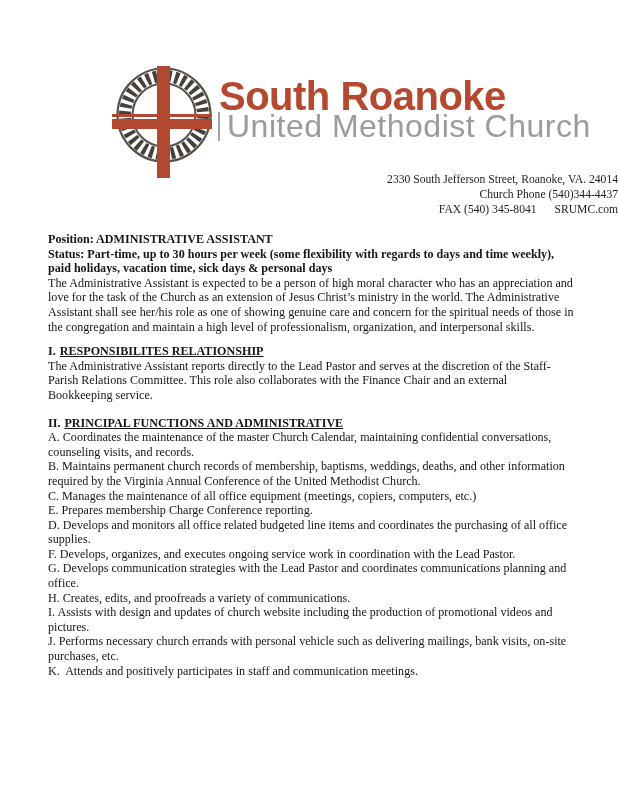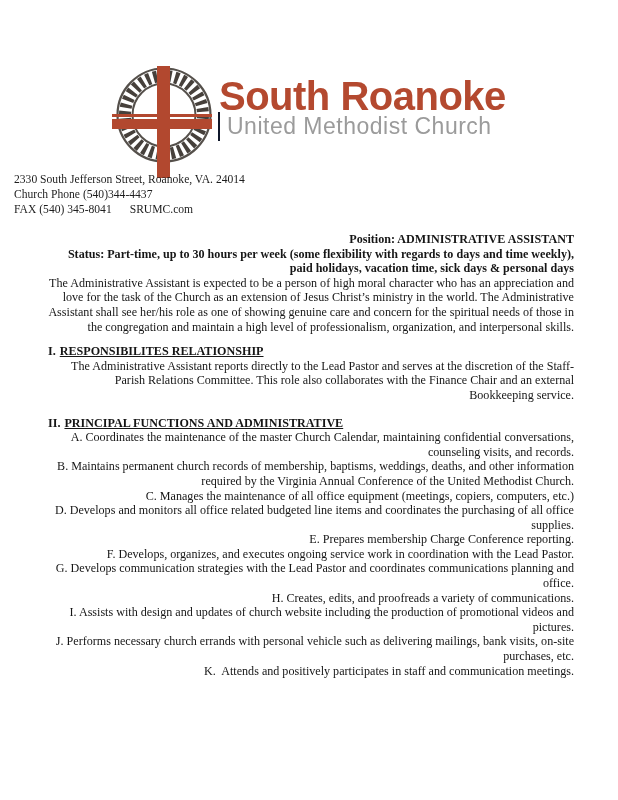--- a/index.html
+++ b/index.html
@@ -30,54 +30,54 @@
     font-weight: bold;
     letter-spacing: -0.5px;
     color: #b4492f;
     white-space: nowrap;
   }
   .logo-subtitle {
     position: absolute;
     left: 218px;
     top: 112px;
     font-family: "Liberation Sans", sans-serif;
-    font-size: 23px;
+    font-size: 32px;
     font-weight: 400;
     color: #9b9b9b;
     letter-spacing: 0.5px;
     white-space: nowrap;
-    border-left: 2px solid #0f172a;
+    border-left: 2px solid #a3a3a3;
     padding-left: 7px;
     line-height: 29px;
   }
 
   .contact {
     position: absolute;
     left: 14px;
     top: 172px;
     width: 604px;
-    text-align: left;
+    text-align: right;
     font-size: 11.6px;
     line-height: 15.2px;
     color: #1d1d1d;
   }
   .fax-line .gap { display: inline-block; width: 18px; }
 
   
   .doc-body {
     position: absolute;
     left: 48px;
     top: 232px;
     width: 526px;
     font-size: 12.1px;
     line-height: 14.6px;
     color: #161616;
     text-align: left;
   }
-  .doc-body p { margin: 0; text-align: right; }
+  .doc-body p { margin: 0; }
   .intro { font-weight: bold; }
   .sec-heading {
     font-weight: bold;
     white-space: nowrap;
   }
   .sec-heading .u { text-decoration: underline; }
   .sec-num { margin-right: 4px; }
   .h-summary { margin-top: 28px; }
   .h-org { margin-top: 10px; }
   .h-func { margin-top: 13px; }
@@ -117,22 +117,22 @@
 
     <p>The Administrative Assistant is expected to be a person of high moral character who has an appreciation and love for the task of the Church as an extension of Jesus Christ’s ministry in the world. The Administrative Assistant shall see her/his role as one of showing genuine care and concern for the spiritual needs of those in the congregation and maintain a high level of professionalism, organization, and interpersonal skills.</p>
 
     <div class="sec-heading h-org"><span class="sec-num">I.</span><span class="u">RESPONSIBILITES RELATIONSHIP</span></div>
     <p>The Administrative Assistant reports directly to the Lead Pastor and serves at the discretion of the Staff-Parish Relations Committee. This role also collaborates with the Finance Chair and an external Bookkeeping service.</p>
 
     <div class="sec-heading h-func"><span class="sec-num">II.</span><span class="u">PRINCIPAL FUNCTIONS AND ADMINISTRATIVE</span></div>
     <p class="item">A. Coordinates the maintenance of the master Church Calendar, maintaining confidential conversations, counseling visits, and records.</p>
     <p class="item">B. Maintains permanent church records of membership, baptisms, weddings, deaths, and other information required by the Virginia Annual Conference of the United Methodist Church.</p>
     <p class="item">C. Manages the maintenance of all office equipment (meetings, copiers, computers, etc.)</p>
+    <p class="item">E. Prepares membership Charge Conference reporting.</p>
     <p class="item">D. Develops and monitors all office related budgeted line items and coordinates the purchasing of all office supplies.</p>
-    <p class="item">E. Prepares membership Charge Conference reporting.</p>
     <p class="item">F. Develops, organizes, and executes ongoing service work in coordination with the Lead Pastor.</p>
     <p class="item">G. Develops communication strategies with the Lead Pastor and coordinates communications planning and office.</p>
     <p class="item">H. Creates, edits, and proofreads a variety of communications.</p>
     <p class="item">I. Assists with design and updates of church website including the production of promotional videos and pictures.</p>
     <p class="item">J. Performs necessary church errands with personal vehicle such as delivering mailings, bank visits, on-site purchases, etc.</p>
     <p class="item">K.  Attends and positively participates in staff and communication meetings.</p>
   </div>
 
 </div>
 

